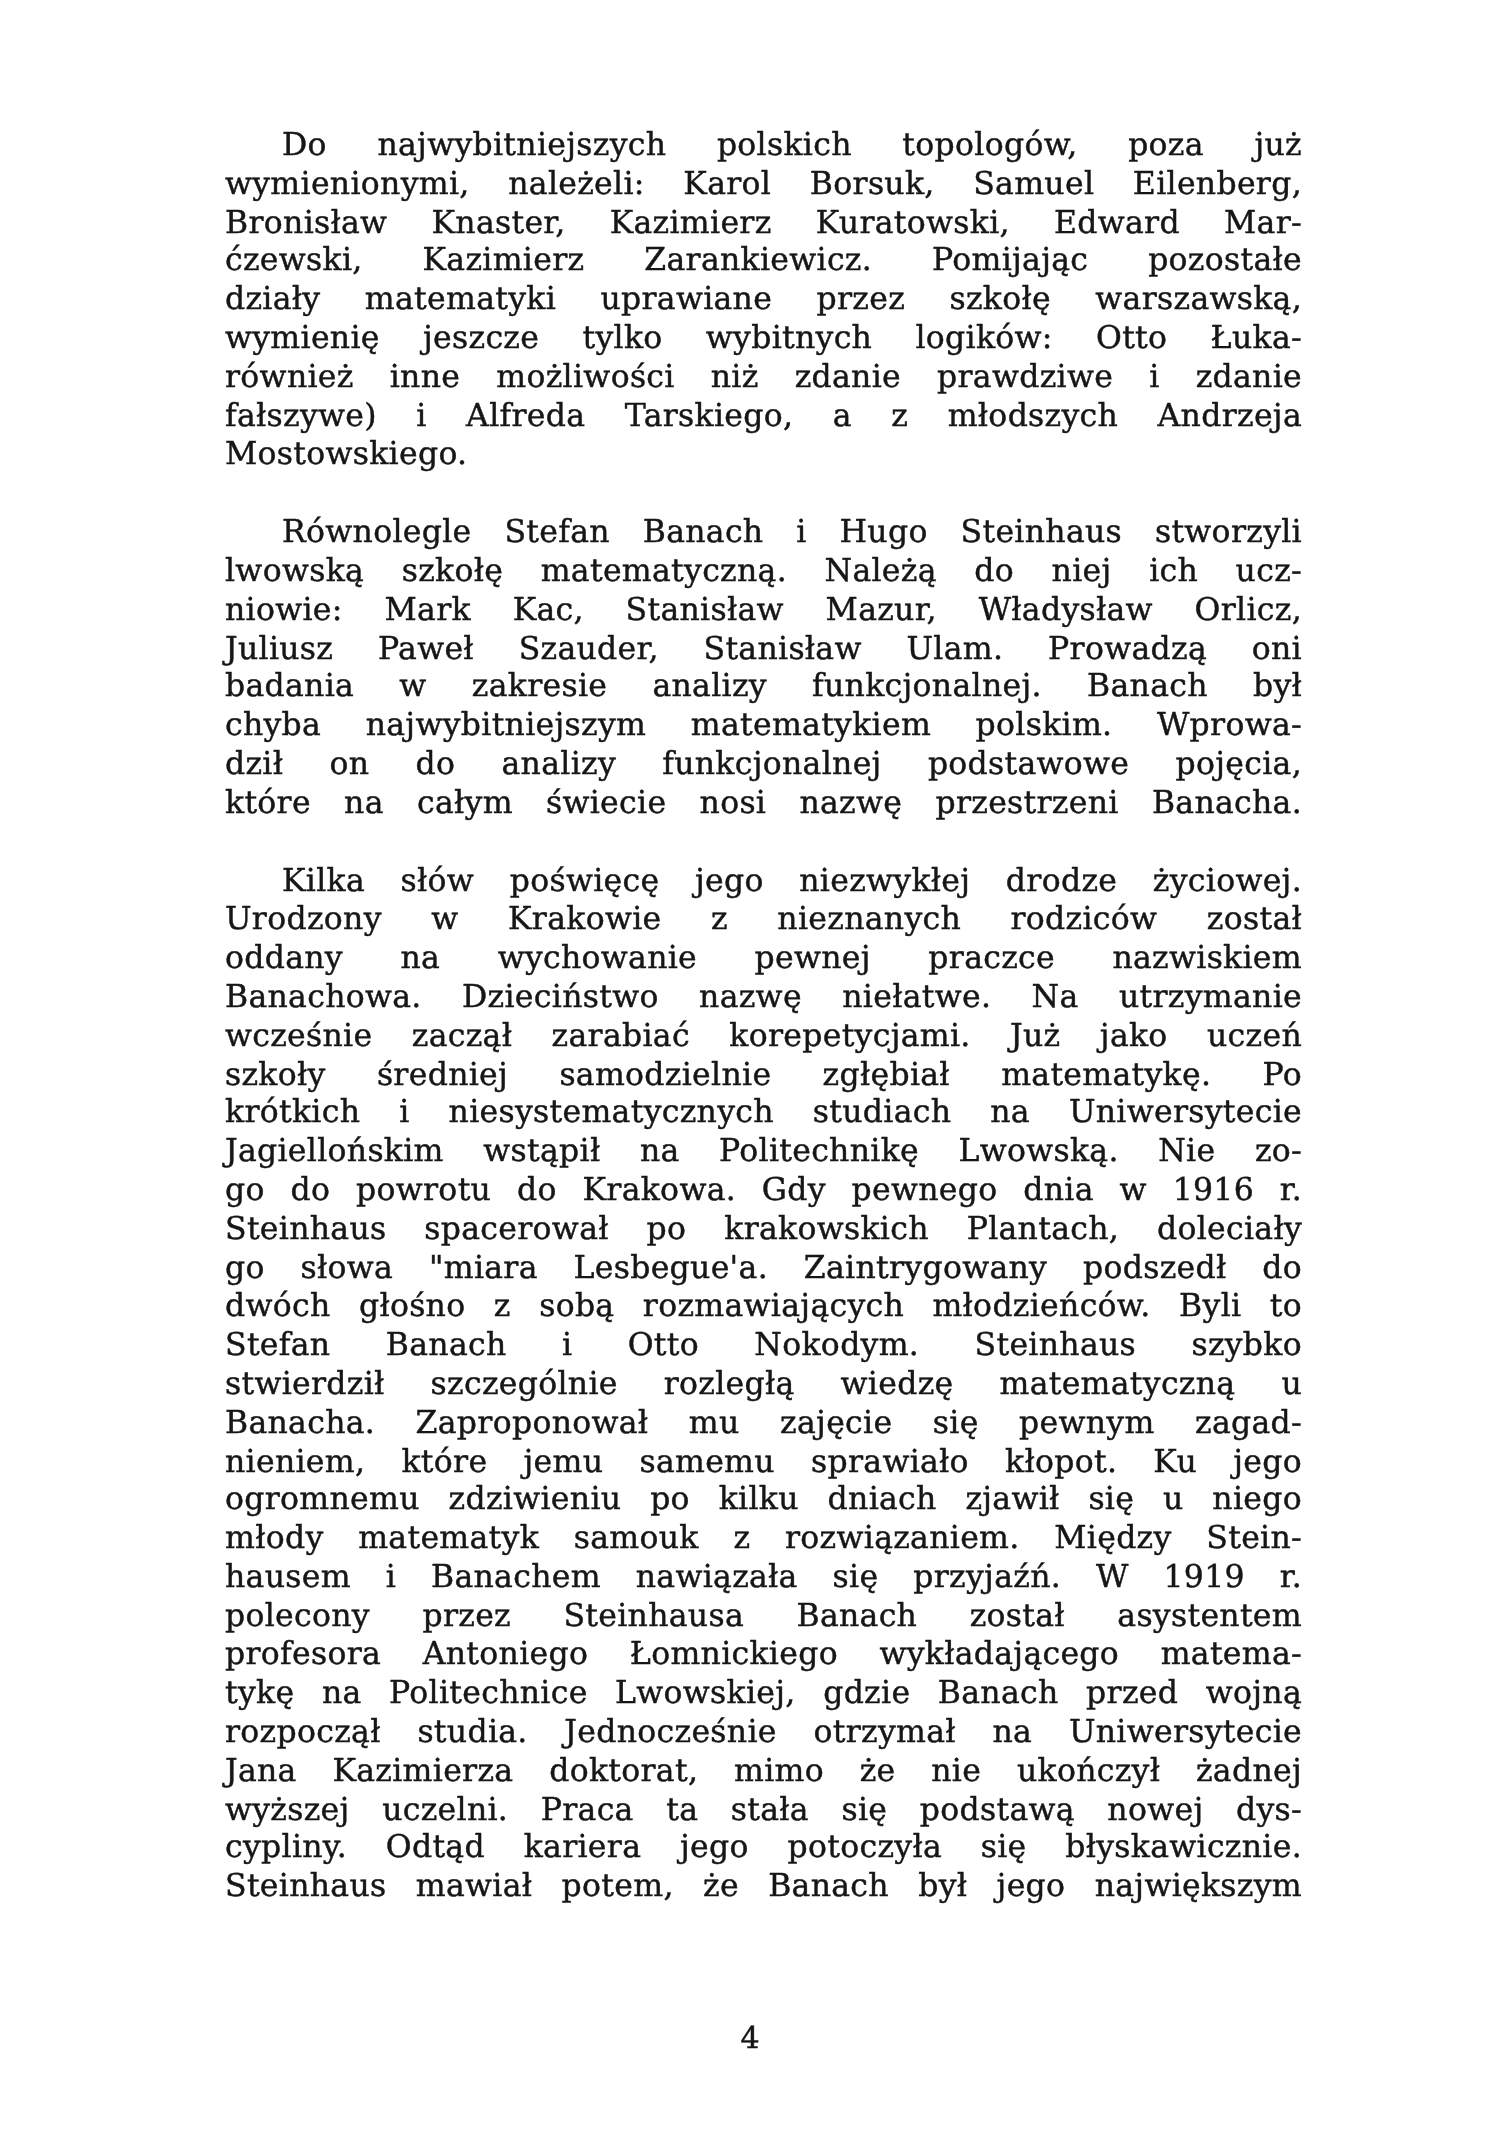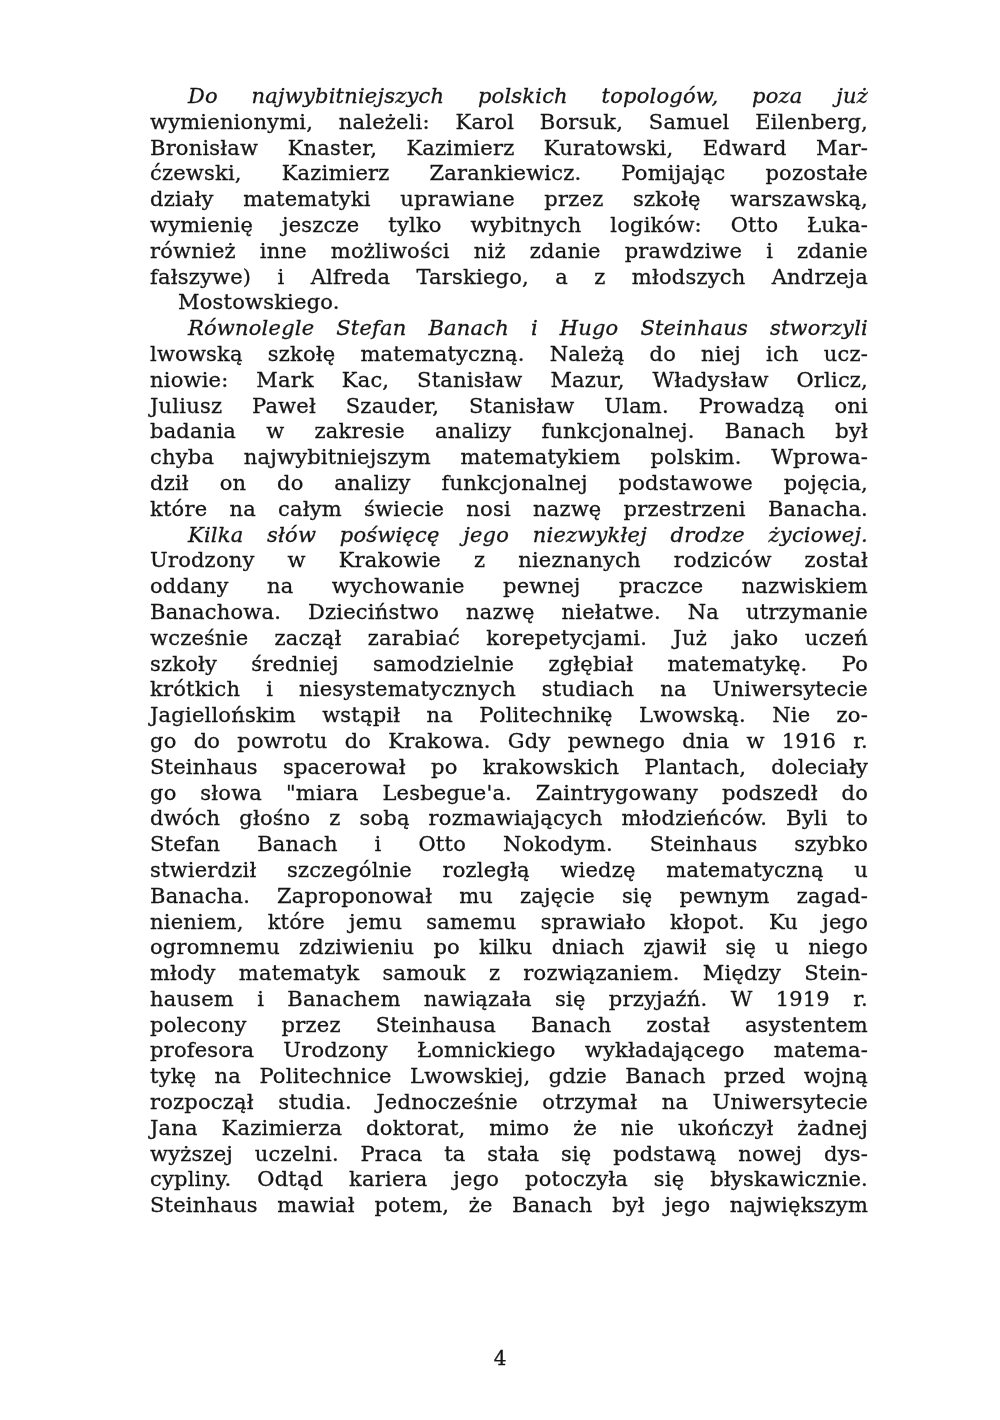--- a/index.html
+++ b/index.html
@@ -24,32 +24,31 @@
     position: absolute;
     left: 150px;
     top: 84px;
     width: 718px;
     font-size: 21px;
     line-height: 25.8px;
     letter-spacing: 0.2px;
     -webkit-text-stroke: 0.3px #161616;
   }
   .paragraph + .paragraph {
+    margin-top: 26px;
   }
   .line {
     text-align: justify;
     text-align-last: justify;
   }
   .line.first {
     text-indent: 38px;
-    font-style: italic;
   }
   .line.unjust {
     text-align-last: left;
-    margin-left: 28px;
   }
   .page-footer {
     position: absolute;
     left: 0;
     top: 1346px;
     width: 1000px;
     text-align: center;
     font-size: 20px;
     -webkit-text-stroke: 0.3px #161616;
   }
@@ -94,21 +93,21 @@
         <div class="line">go słowa "miara Lesbegue'a. Zaintrygowany podszedł do</div>
         <div class="line">dwóch głośno z sobą rozmawiających młodzieńców. Byli to</div>
         <div class="line">Stefan Banach i Otto Nokodym. Steinhaus szybko</div>
         <div class="line">stwierdził szczególnie rozległą wiedzę matematyczną u</div>
         <div class="line">Banacha. Zaproponował mu zajęcie się pewnym zagad-</div>
         <div class="line">nieniem, które jemu samemu sprawiało kłopot. Ku jego</div>
         <div class="line">ogromnemu zdziwieniu po kilku dniach zjawił się u niego</div>
         <div class="line">młody matematyk samouk z rozwiązaniem. Między Stein-</div>
         <div class="line">hausem i Banachem nawiązała się przyjaźń. W 1919 r.</div>
         <div class="line">polecony przez Steinhausa Banach został asystentem</div>
-        <div class="line">profesora Urodzony Łomnickiego wykładającego matema-</div>
+        <div class="line">profesora Antoniego Łomnickiego wykładającego matema-</div>
         <div class="line">tykę na Politechnice Lwowskiej, gdzie Banach przed wojną</div>
         <div class="line">rozpoczął studia. Jednocześnie otrzymał na Uniwersytecie</div>
         <div class="line">Jana Kazimierza doktorat, mimo że nie ukończył żadnej</div>
         <div class="line">wyższej uczelni. Praca ta stała się podstawą nowej dys-</div>
         <div class="line">cypliny. Odtąd kariera jego potoczyła się błyskawicznie.</div>
         <div class="line">Steinhaus mawiał potem, że Banach był jego największym</div>
       </div>
     </main>
   <footer class="page-footer">
     <span>4</span>

